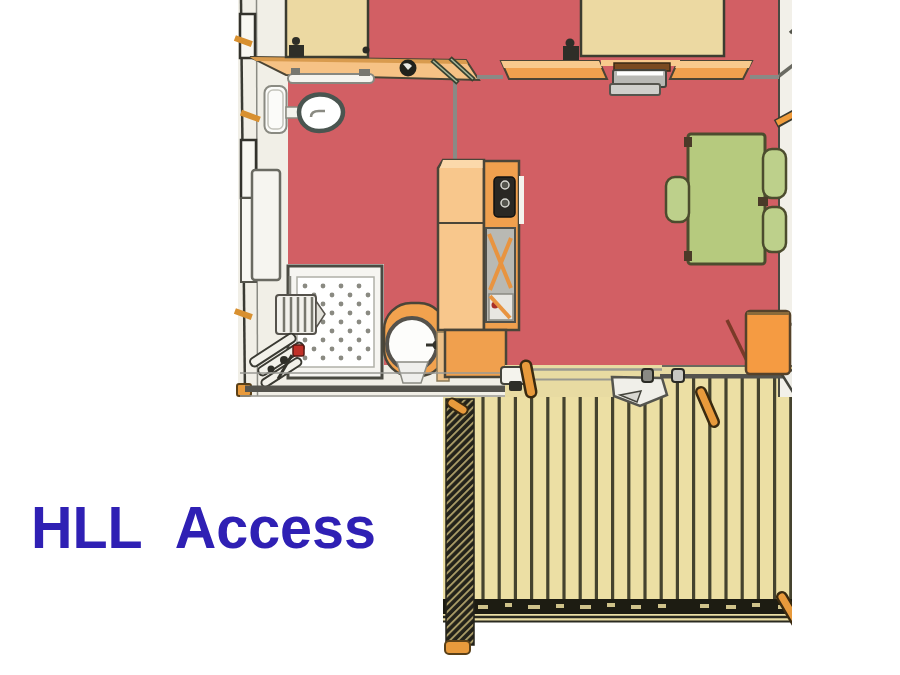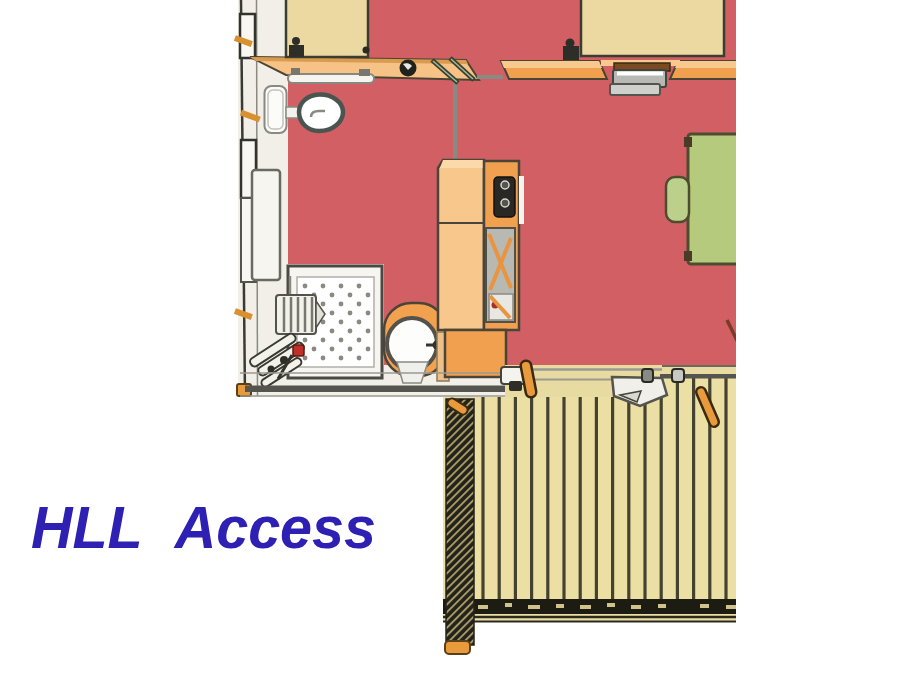--- a/index.html
+++ b/index.html
@@ -1,17 +1,17 @@
 <!DOCTYPE html>
 <html><head>
 <meta charset="utf-8">
 <style>
   html,body{margin:0;padding:0;background:#ffffff;}
-  #stage{position:relative;width:736px;height:675px;overflow:hidden;background:#ffffff;
-         font-family:"Liberation Sans", sans-serif;font-style:italic;}
+  #stage{position:relative;width:792px;height:675px;overflow:hidden;background:#ffffff;
+         font-family:"Liberation Sans", sans-serif;}
   svg{position:absolute;left:0;top:0;}
 </style>
 </head>
 <body>
 <div id="stage">
 <svg width="900" height="675" viewBox="0 0 900 675">
 <defs>
   <pattern id="hatch" width="5.5" height="5.5" patternTransform="rotate(45)" patternUnits="userSpaceOnUse">
     <rect width="5.5" height="5.5" fill="#23221a"></rect>
     <rect width="1.9" height="5.5" fill="#a89a66"></rect>

